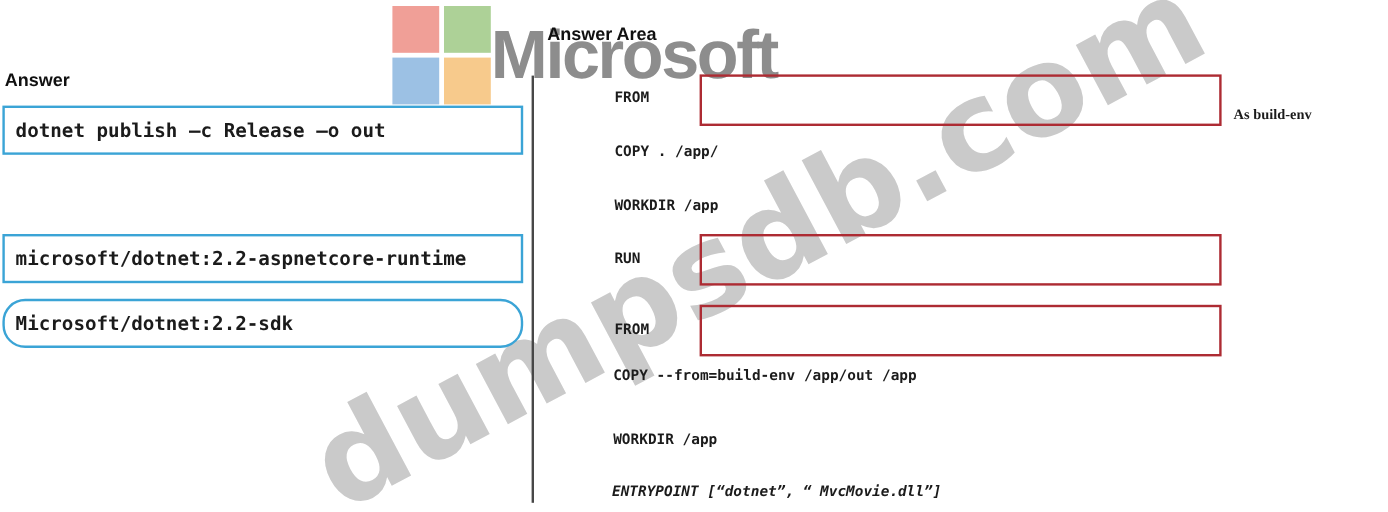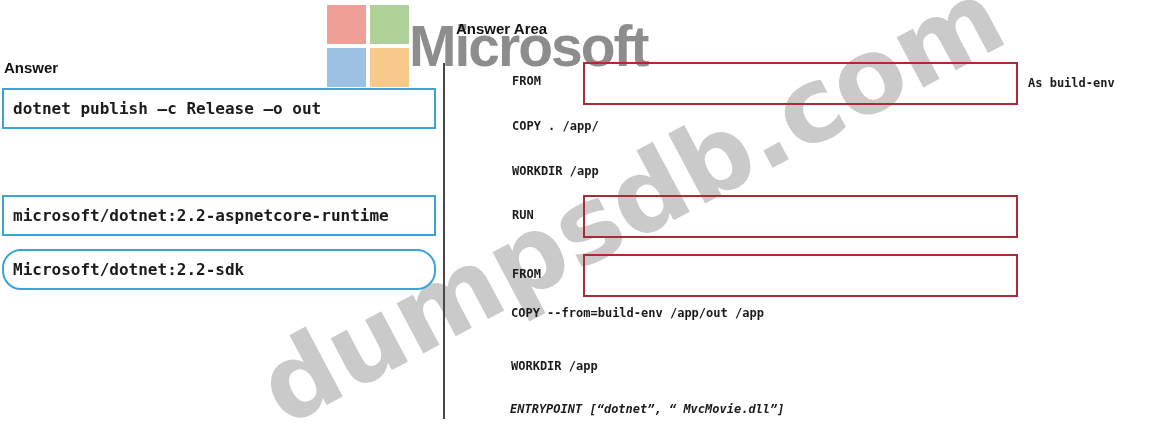--- a/index.html
+++ b/index.html
@@ -83,21 +83,21 @@
   <div class="heading h-values">Answer</div>
 
   <div class="vbox vbox-1">dotnet publish –c Release –o out</div>
   <div class="vbox vbox-3">microsoft/dotnet:2.2-aspnetcore-runtime</div>
   <div class="vbox vbox-4">Microsoft/dotnet:2.2-sdk</div>
 
   <div class="heading h-answer">Answer Area</div>
 
   <div class="code" style="left:512px; top:74px;">FROM</div>
   <div class="dropbox" style="top:62px;"></div>
-  <div class="code" style="left:1028px; top:76px;">As build-env</div>
+  <div class="code" style="left:1028px; top:88px;font-family:Liberation Serif, serif;">As build-env</div>
 
   <div class="code" style="left:512px; top:119px;">COPY . /app/</div>
 
   <div class="code" style="left:512px; top:164px;">WORKDIR /app</div>
 
   <div class="code" style="left:512px; top:208px;">RUN</div>
   <div class="dropbox" style="top:195px;"></div>
 
   <div class="code" style="left:512px; top:267px;">FROM</div>
   <div class="dropbox" style="top:254px;"></div>

